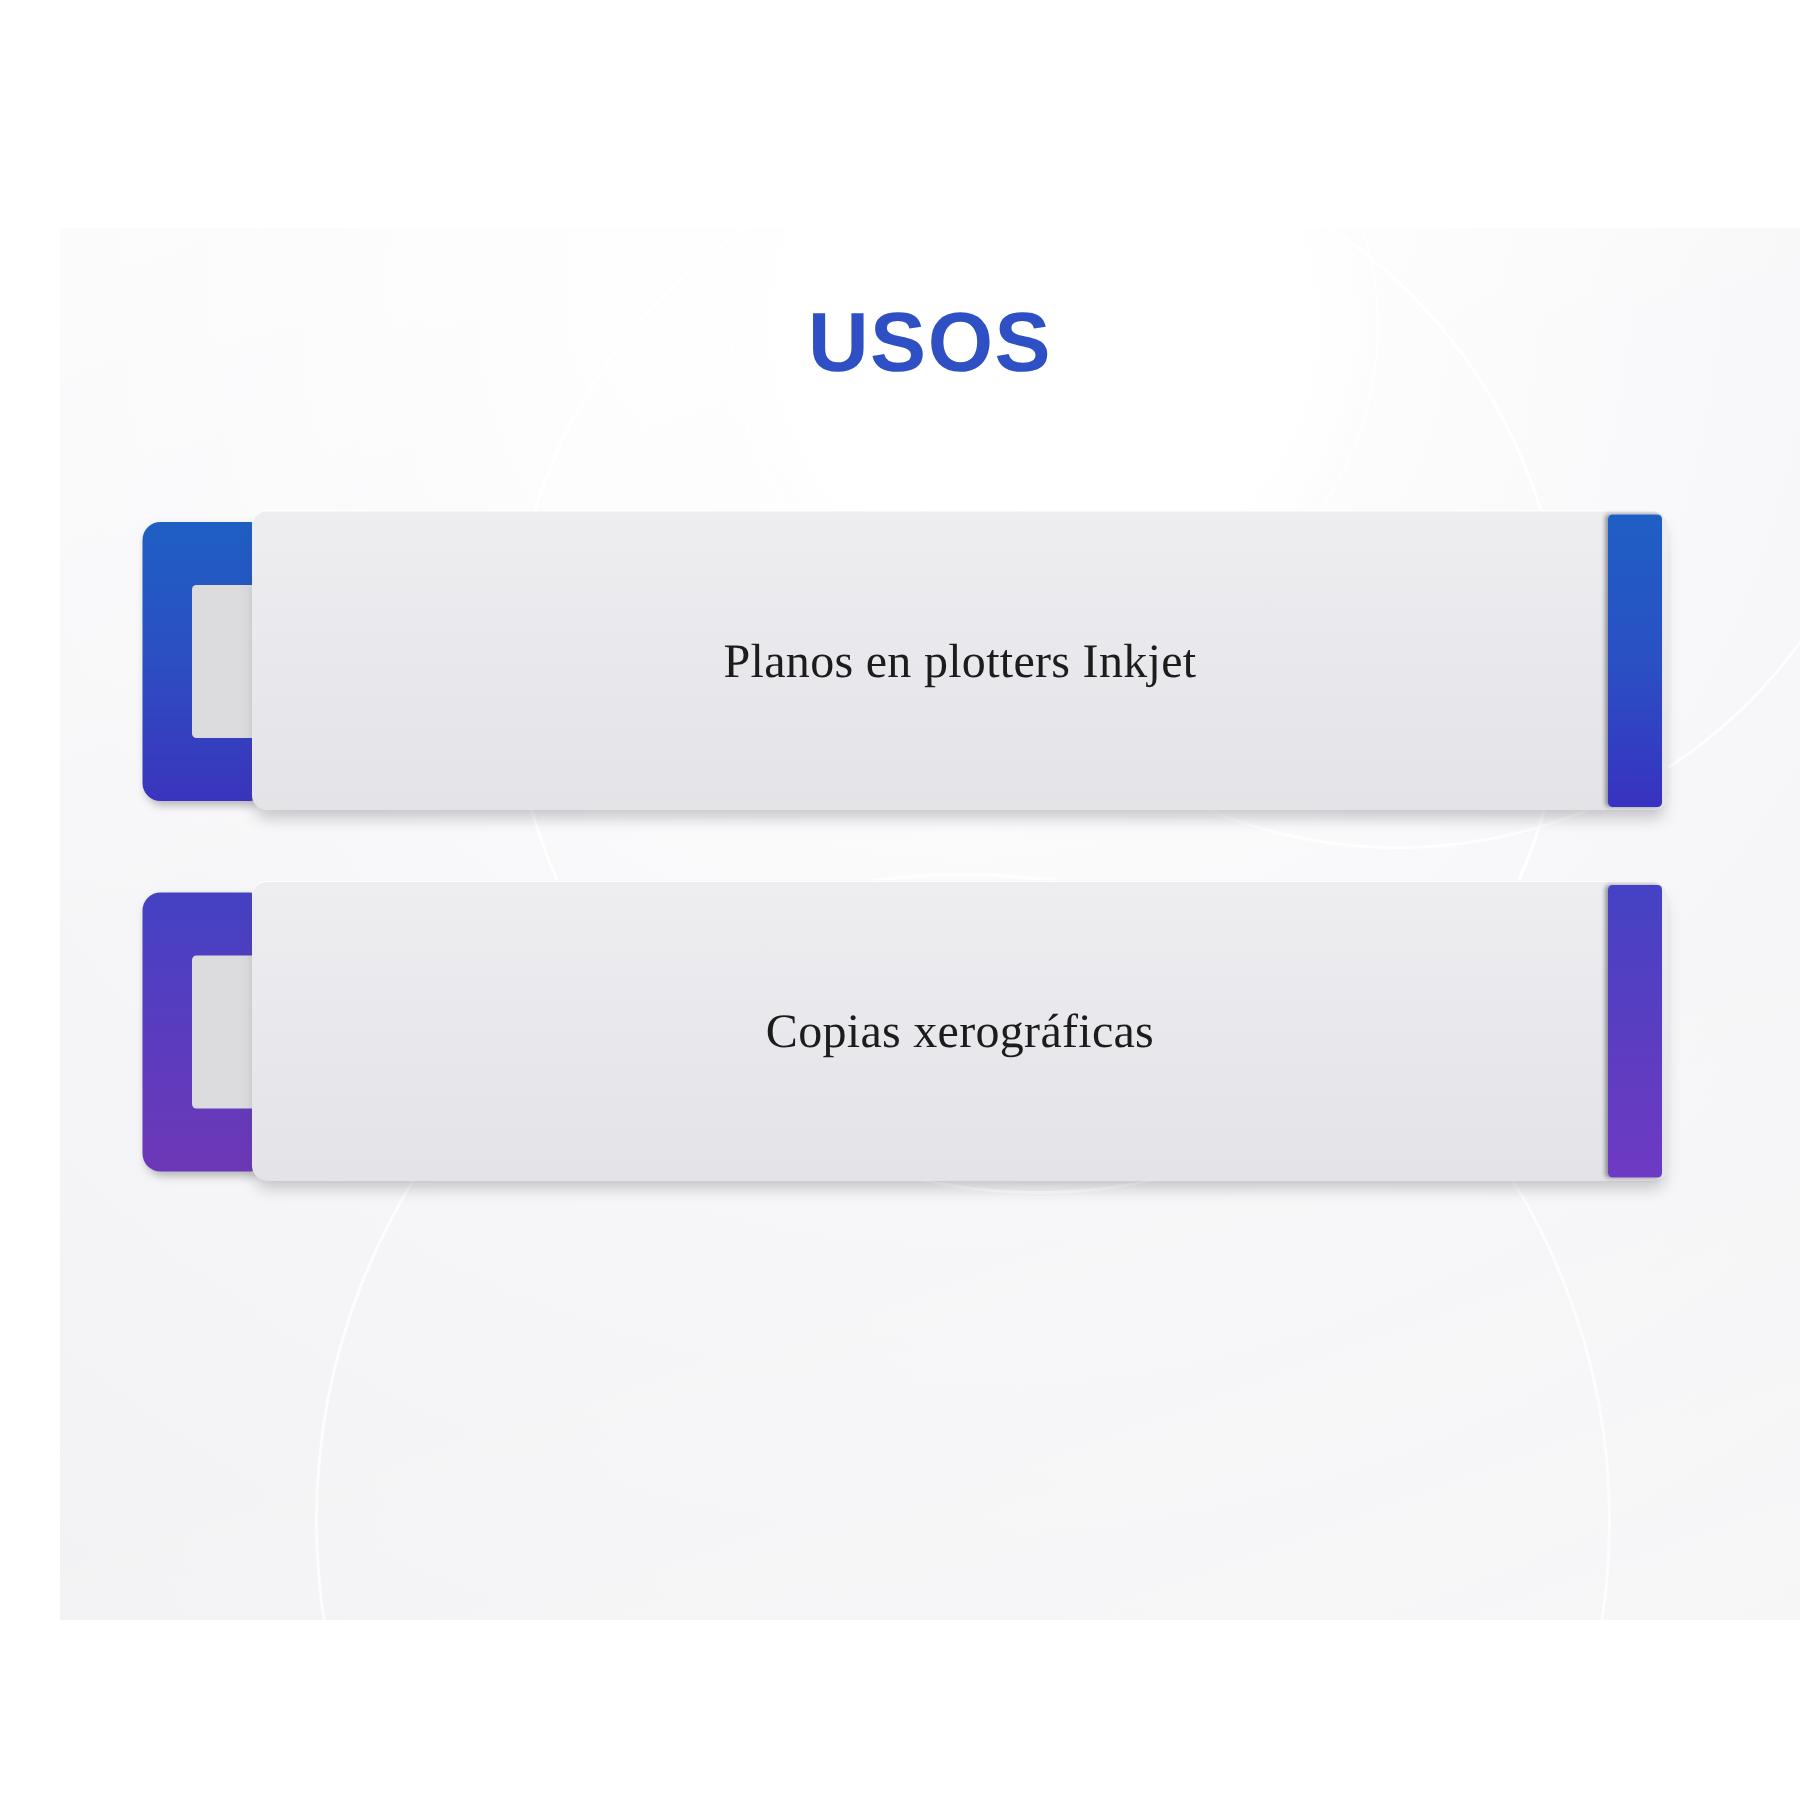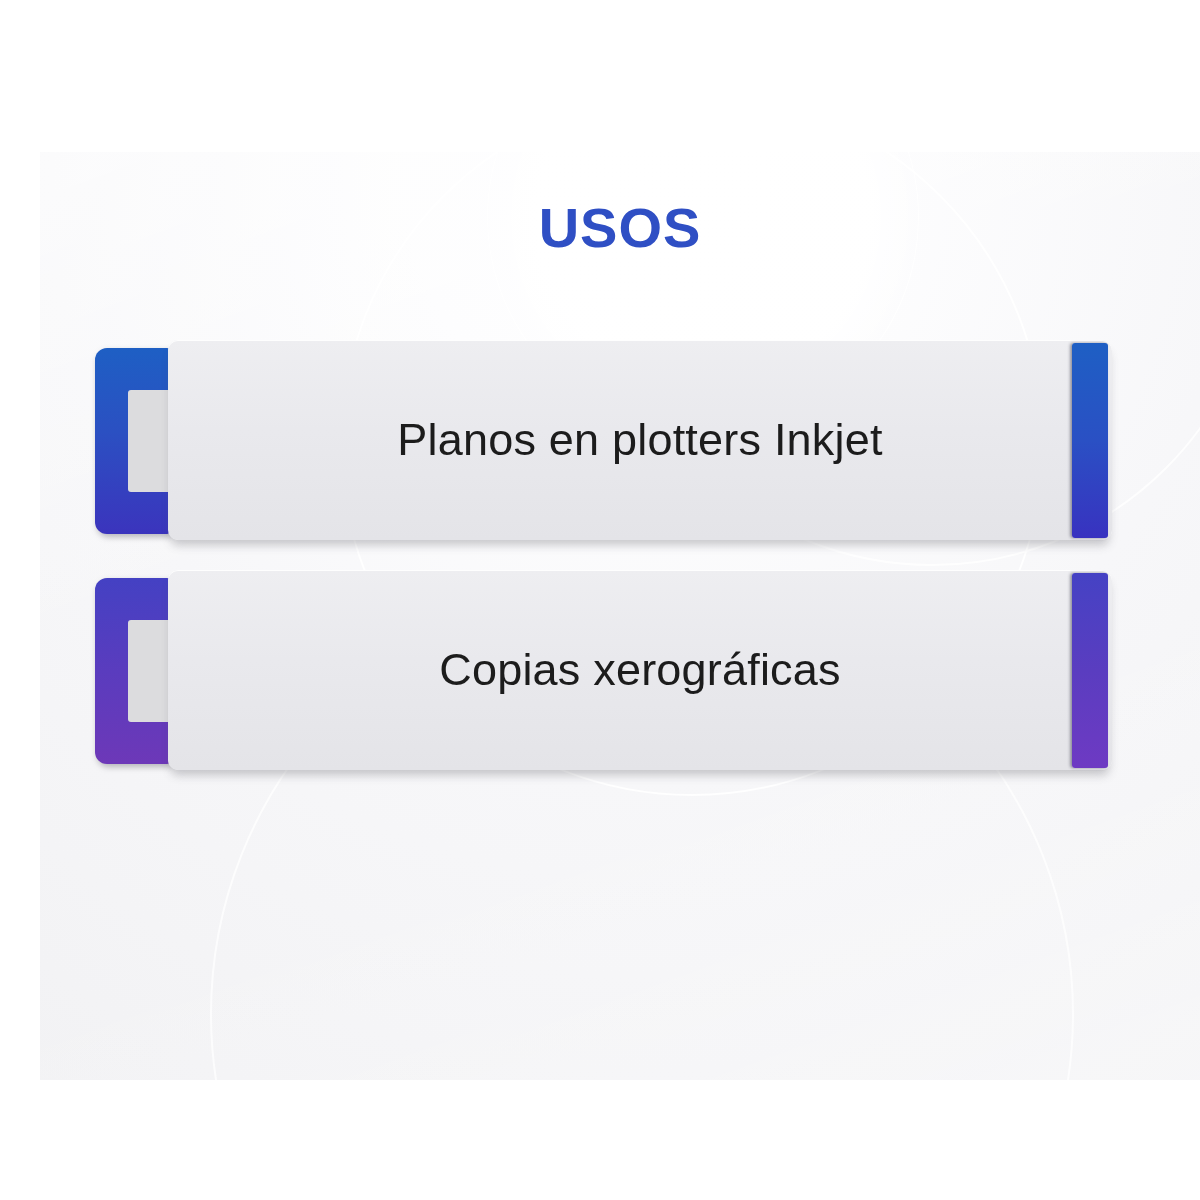--- a/index.html
+++ b/index.html
@@ -87,21 +87,21 @@
   }
 
   
   .row {
     position: absolute;
     left: 0;
     width: 1160px;
     height: 200px;
   }
   .row.r1 { top: 188px; }
-  .row.r2 { top: 418px; }
+  .row.r2 { top: 435px; }
   .row.r3 { top: 648px; }
 
   
   .bracket {
     position: absolute;
     left: 55px;
     top: 8px;
     width: 78px;
     height: 186px;
     border-top-left-radius: 12px;
@@ -135,25 +135,25 @@
     height: 200px;
     background: linear-gradient(180deg, #eeeef1 0%, #e9e9ed 45%, #e4e4e8 100%);
     border-radius: 10px 10px 10px 10px;
     box-shadow: 0 8px 10px -3px rgba(80,80,90,0.30),
                 0 1px 0 rgba(255,255,255,0.9) inset;
     display: flex;
     align-items: center;
     justify-content: center;
   }
   .card-label {
-    font-size: 45px;
+    font-size: 32px;
     font-weight: 400;
     color: #1c1c1c;
     letter-spacing: 0.2px;
-    font-family: Liberation Sans, sans-serif;
+    font-family: Liberation Serif, serif;
     text-align: center;
   }
 
   
   .accent-bar {
     position: absolute;
     left: 1032px;
     top: 3px;
     width: 36px;
     height: 195px;

